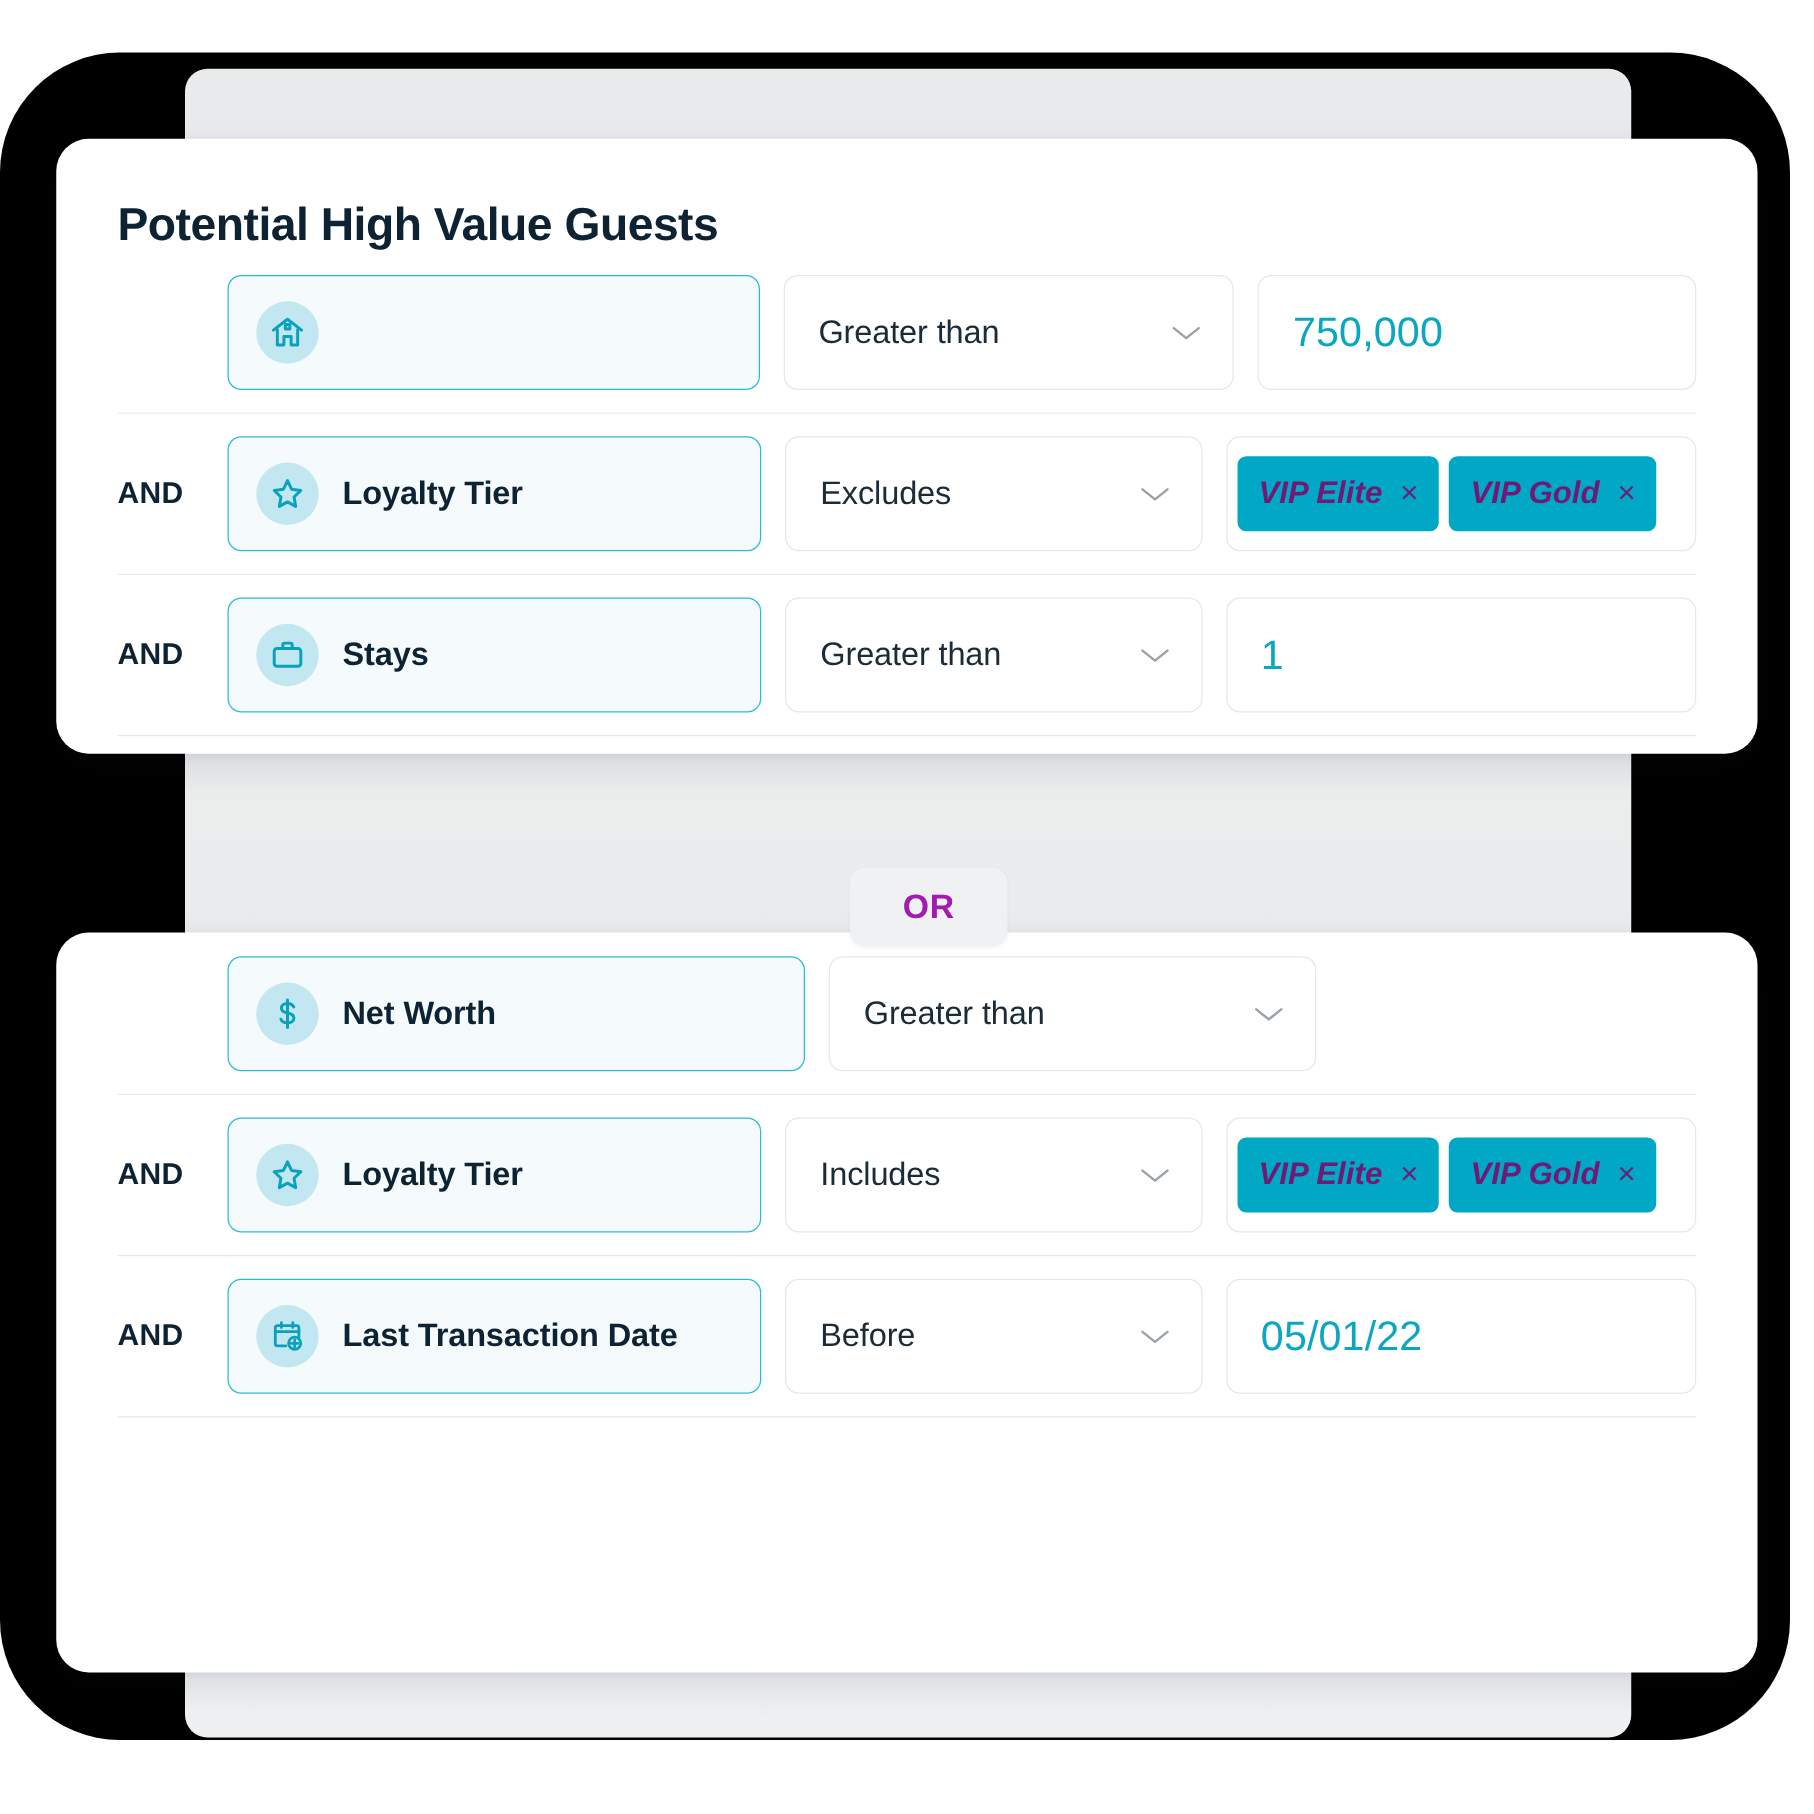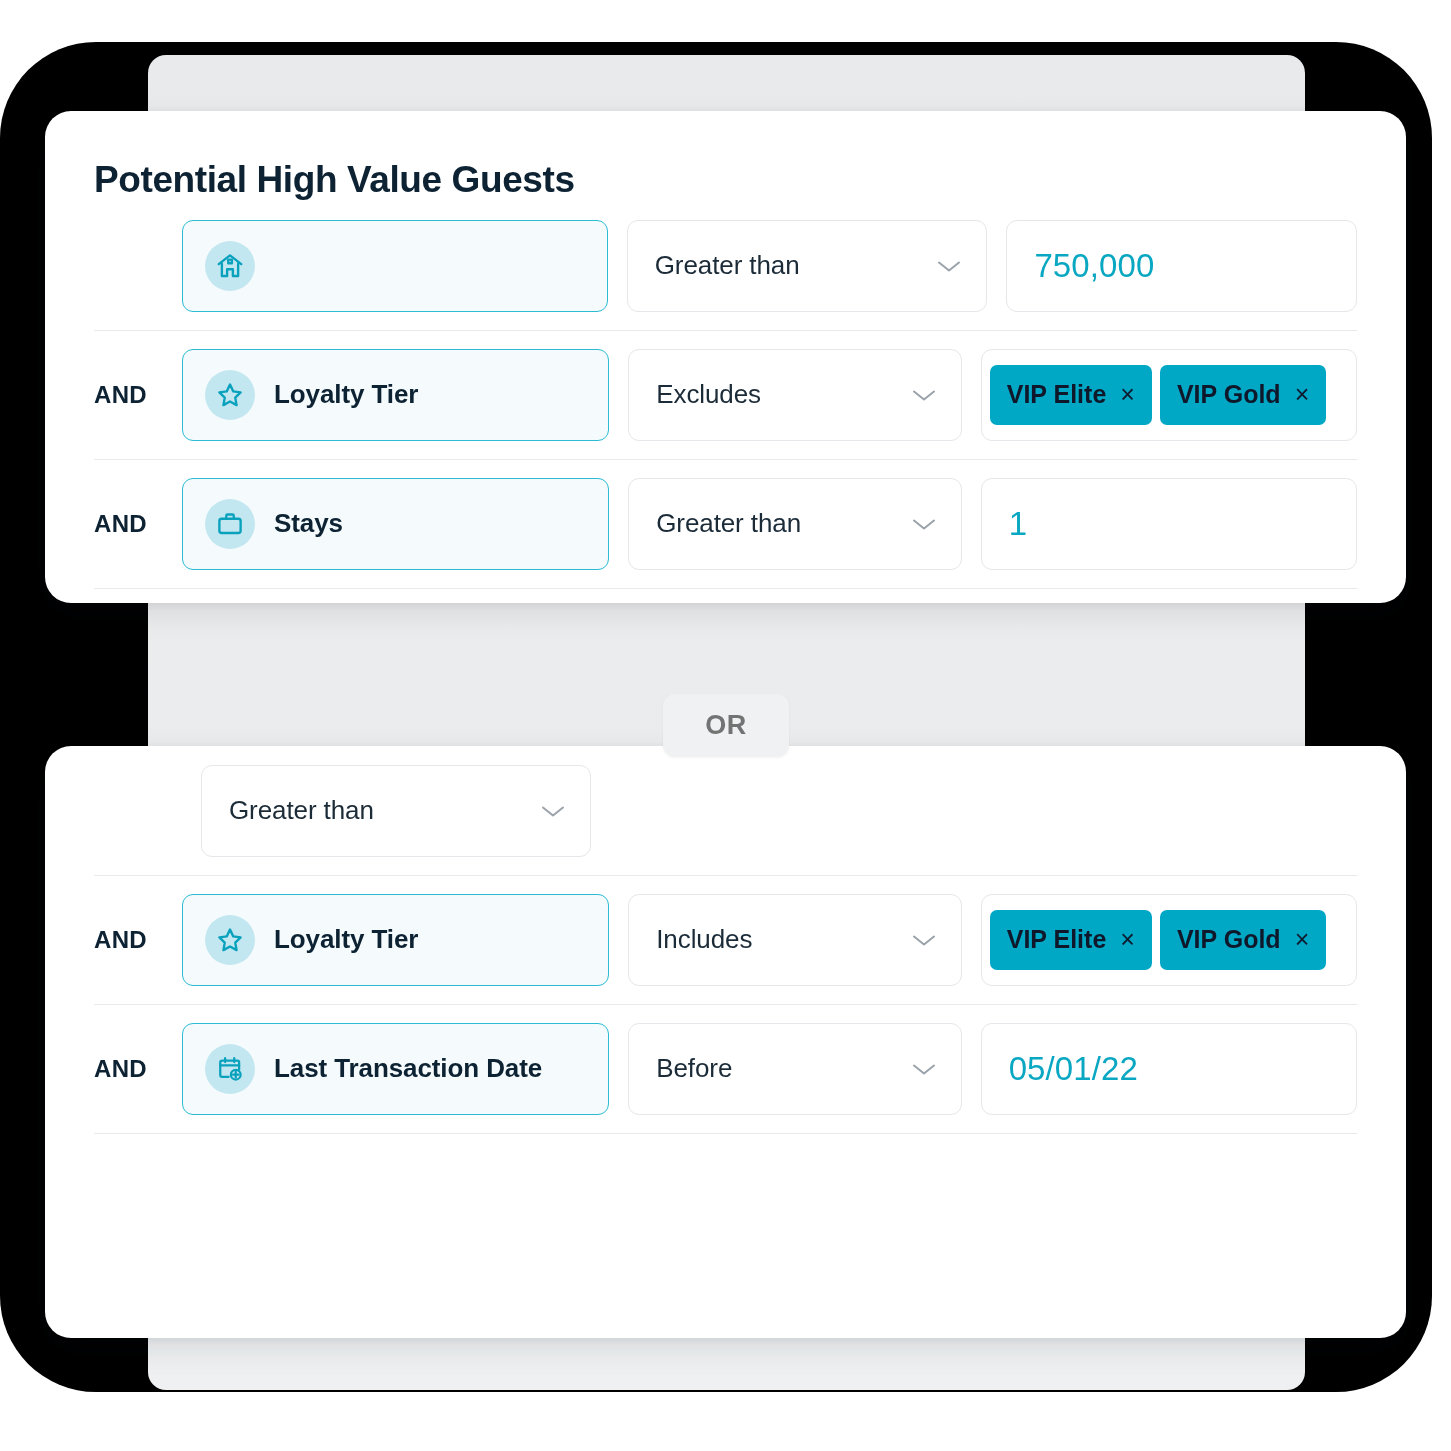--- a/index.html
+++ b/index.html
@@ -179,47 +179,48 @@
   }
 
   .tag {
     display: inline-flex;
     align-items: center;
     gap: 14px;
     height: 60px;
     padding: 0 17px;
     border-radius: 7px;
     background: #00a8c6;
-    color: #0f172a;
+    color: #701a75;
     font-size: 25px;
     font-weight: bold;
     white-space: nowrap;
+    font-style: italic;
   }
   .tag .x {
     font-size: 25px;
     font-weight: 400;
     line-height: 1;
     opacity: 0.96;
   }
 
   
   .or-badge {
     position: absolute;
-    left: 663px;
+    left: 680px;
     top: 694px;
     width: 126px;
     height: 63px;
     background: #f0f1f2;
     border-radius: 12px;
     display: flex;
     align-items: center;
     justify-content: center;
     font-size: 27px;
     font-weight: bold;
-    color: #737373;
+    color: #a21caf;
     letter-spacing: 0.6px;
     box-shadow: 0 1px 3px rgba(0,0,0,0.05);
     z-index: 5;
   }
 </style>
 </head>
 <body>
 
 <div id="stage">
 
@@ -324,20 +325,29 @@
 
   <div class="or-badge">OR</div>
 
   <div class="card card-bottom">
 
     <div class="rows">
 
       <div class="rule-row">
         <div class="conn spacer"></div>
 
+        <div class="attr w-wide">
+          <span class="icon-circle">
+            <svg width="30" height="30" viewBox="0 0 24 24" fill="none" stroke="#0aa1bd" stroke-width="1.9" stroke-linecap="round" stroke-linejoin="round">
+              <path d="M12 3.2v17.6"></path>
+              <path d="M16 7.6c-.7-1.5-2.2-2.2-4-2.2-2.3 0-3.9 1.2-3.9 3s1.5 2.6 3.9 3.1c2.5.5 4.1 1.3 4.1 3.2 0 1.9-1.7 3.1-4.1 3.1-2 0-3.6-.8-4.2-2.3"></path>
+            </svg>
+          </span>
+          <span class="attr-label">Net Worth</span>
+        </div>
 
         <div class="op w-op-a">
           <span class="op-label">Greater than</span>
           <span class="chev">
             <svg width="26" height="16" viewBox="0 0 26 16" fill="none" stroke="#9aa2aa" stroke-width="2" stroke-linecap="round" stroke-linejoin="round">
                 <path d="M3 4.5 13 12.5 23 4.5"></path>
               </svg>
           </span>
         </div>
 

